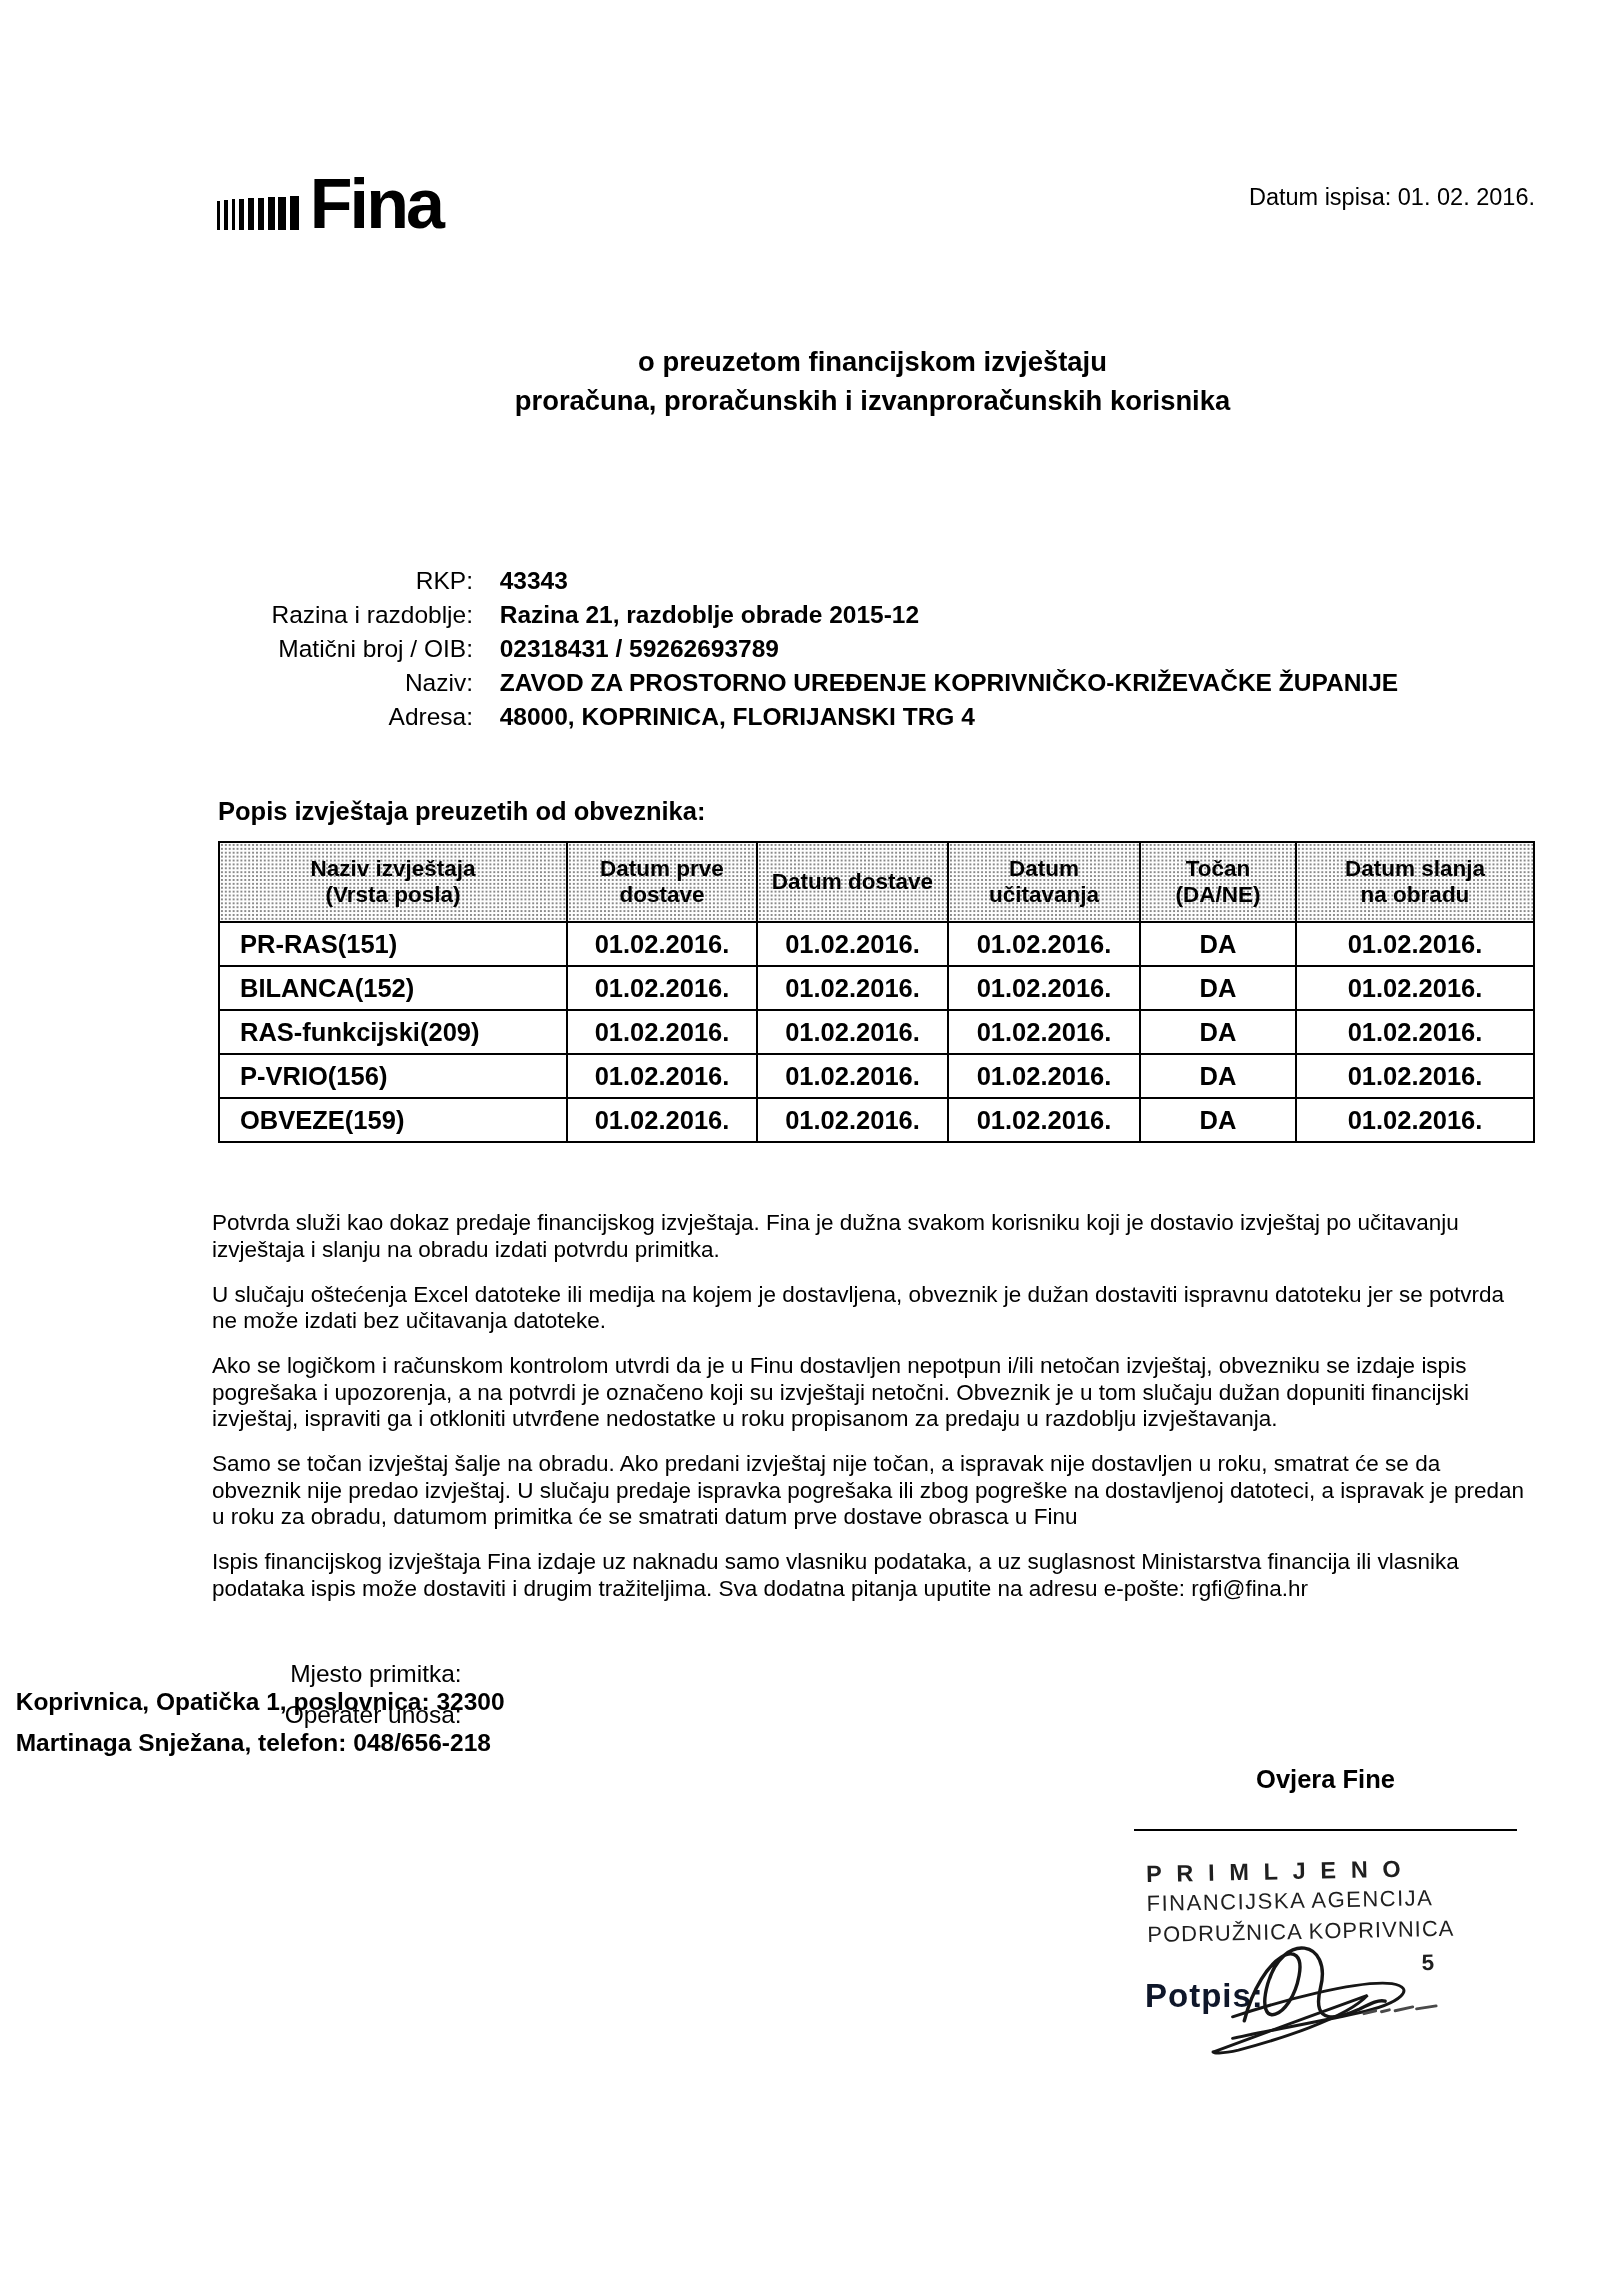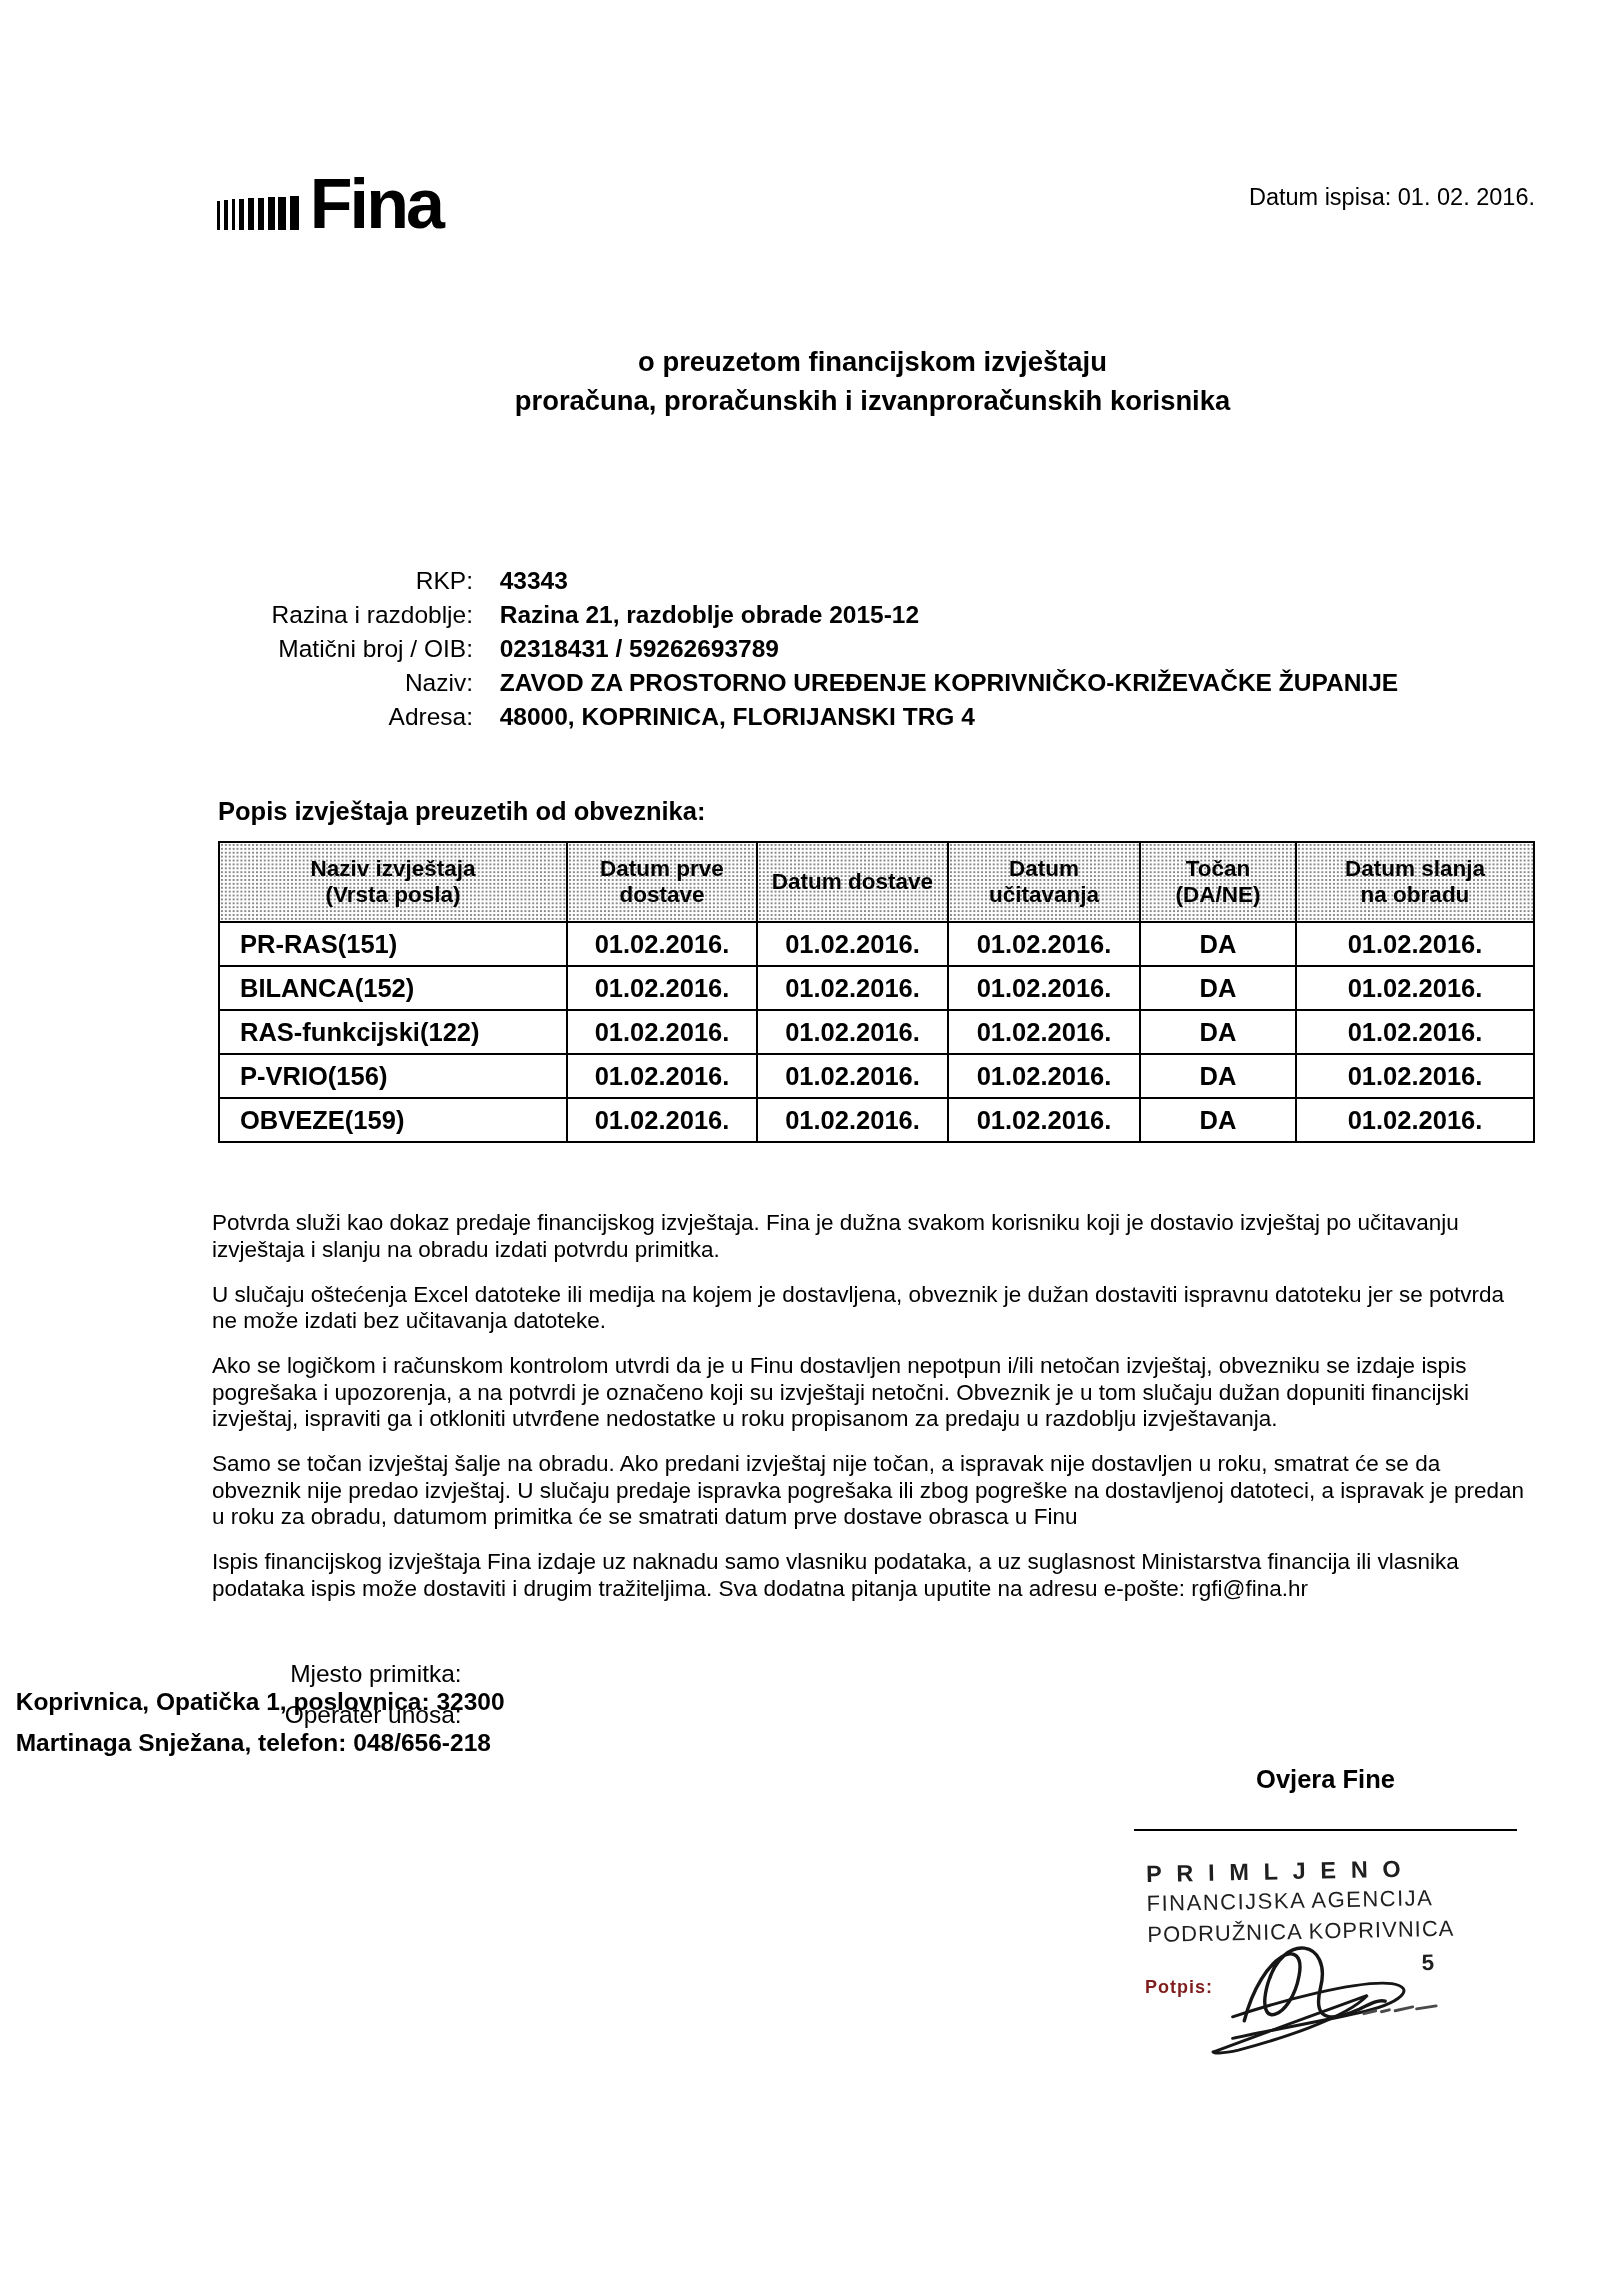--- a/index.html
+++ b/index.html
@@ -66,21 +66,21 @@
   
   .ovjera-title { position:absolute; top:1765px; left:1134px; width:383px; text-align:center; font-size:25.5px; font-weight:bold; }
   .ovjera-line  { position:absolute; top:1829px; left:1134px; width:383px; border-top:2.9px solid #000; }
 
   .stamp { position:absolute; top:1858px; left:1147px; width:294px; color:#1f1f1f; transform:rotate(-1.2deg); }
   .stamp-line1 { font-size:23.5px; font-weight:bold; letter-spacing:14.7px; white-space:nowrap; }
   .stamp-line2 { font-size:22px; letter-spacing:1.5px; margin-top:2.9px; white-space:nowrap; }
   .stamp-line3 { font-size:22px; letter-spacing:1px;  margin-top:4.9px; white-space:nowrap; }
   .stamp-number { font-size:22.5px; font-weight:bold; text-align:right; padding-right:7.8px; margin-top:7.8px; }
 
-  .potpis-label { position:absolute; top:1977px; left:1145px; font-size:18px; font-weight:bold; letter-spacing:1px; color:#7f1d1d; }
+  .potpis-label { position:absolute; top:1977px; left:1145px; font-size:33px; font-weight:bold; letter-spacing:1px; color:#0f172a; }
   .signature-svg { position:absolute; top:1923px; left:1211px; }
   .smudge-svg { position:absolute; top:2000px; left:1362px; }
 </style>
 </head>
 <body>
 
 <div class="page">
 
   <div class="logo">
     <span class="logo-bars">
@@ -175,21 +175,21 @@
       </tr>
       <tr>
         <td class="name-col">BILANCA(152)</td>
         <td>01.02.2016.</td>
         <td>01.02.2016.</td>
         <td>01.02.2016.</td>
         <td>DA</td>
         <td>01.02.2016.</td>
       </tr>
       <tr>
-        <td class="name-col">RAS-funkcijski(122)</td>
+        <td class="name-col">RAS-funkcijski(209)</td>
         <td>01.02.2016.</td>
         <td>01.02.2016.</td>
         <td>01.02.2016.</td>
         <td>DA</td>
         <td>01.02.2016.</td>
       </tr>
       <tr>
         <td class="name-col">P-VRIO(156)</td>
         <td>01.02.2016.</td>
         <td>01.02.2016.</td>

